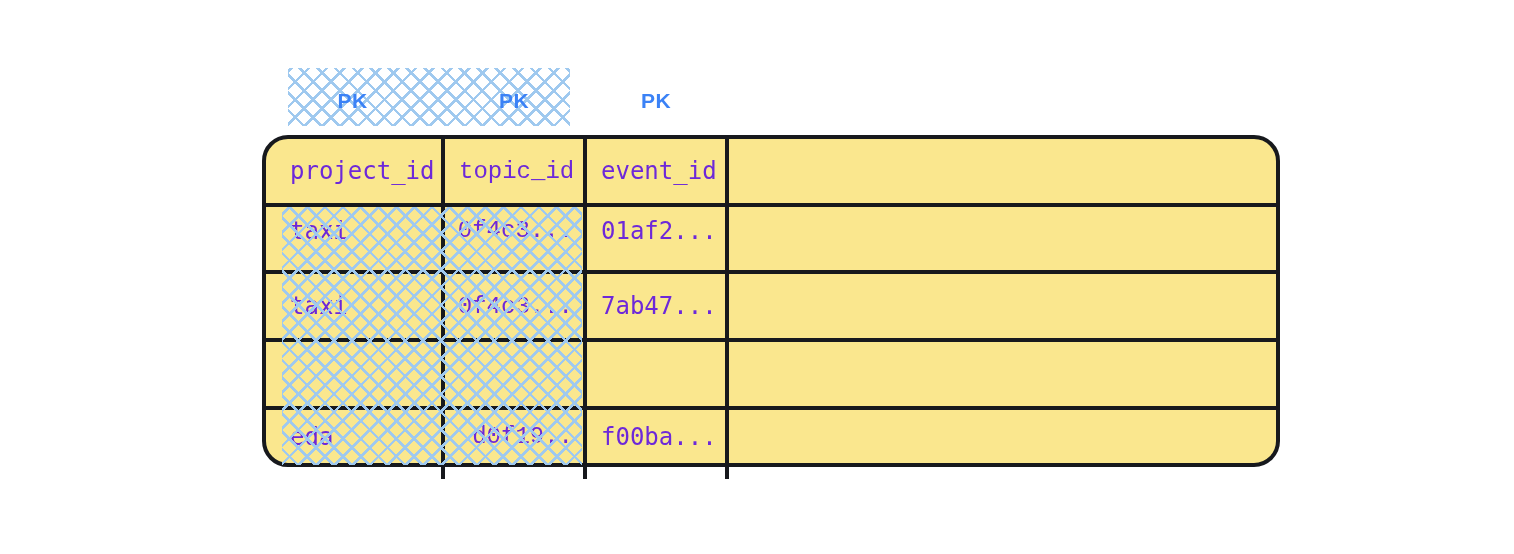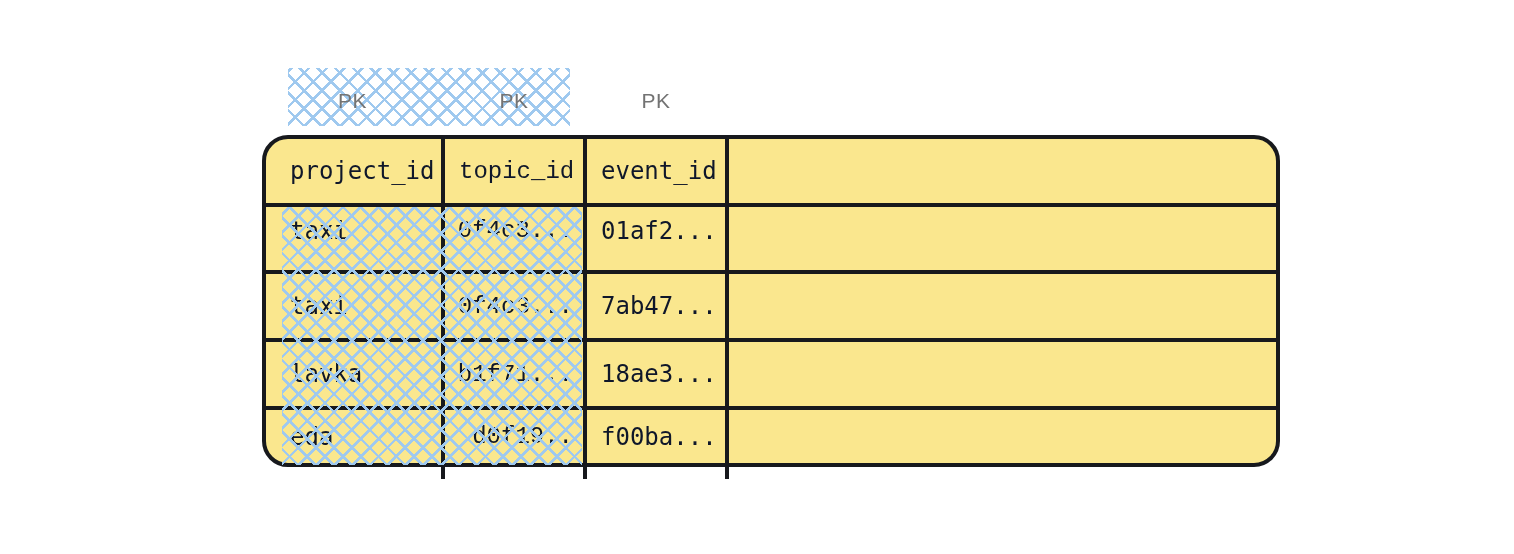--- a/index.html
+++ b/index.html
@@ -34,23 +34,23 @@
     display: flex;
     z-index: 6;
     pointer-events: none;
   }
   .pk-cell {
     display: flex;
     align-items: center;
     justify-content: center;
     font-family: "Liberation Sans", sans-serif;
     font-size: 21px;
-    font-weight: 400;
+    font-weight: 700;
     letter-spacing: 0.4px;
-    color: #737373;
+    color: #3b82f6;
   }
   .pk-cell.c1 { width: 181px; }
   .pk-cell.c2 { width: 142px; }
   .pk-cell.c3 { width: 142px; }
   .pk-cell.c4 { width: 553px; }
 
   
   .table-card {
     position: absolute;
     left: 262px;
@@ -124,21 +124,21 @@
   .vrule.v1 { left: 175px; }
   .vrule.v2 { left: 317px; }
   .vrule.v3 { left: 459px; }
 
   .cell {
     display: flex;
     align-items: center;
     box-sizing: border-box;
     font-family: "DejaVu Sans Mono", "Liberation Mono", monospace;
     font-size: 24px;
-    color: #0f172a;
+    color: #6d28d9;
     white-space: pre;
   }
   .cell.c1 { width: 179px; padding-left: 24px; justify-content: flex-start; }
   .cell.c2 { width: 142px; padding-right: 14px; justify-content: flex-end; font-family: Liberation Mono, monospace; }
   .cell.c3 { width: 142px; padding-left: 14px; justify-content: flex-start; }
   .cell.c4 { width: 547px; }
 
   .row.r0 .cell.c1 { padding-left: 24px; }
   .row.r0 .cell.c2 { justify-content: flex-start; padding-left: 14px; padding-right: 0; }
   .row.r0 .cell.c3 { }
@@ -222,26 +222,20 @@
       <div class="cell c4"></div>
     </div>
 
     <div class="row r2">
       <div class="cell c1">taxi</div>
       <div class="cell c2">0f4c3...</div>
       <div class="cell c3">7ab47...</div>
       <div class="cell c4"></div>
     </div>
 
-    <div class="row r3">
-      <div class="cell c1">lavka</div>
-      <div class="cell c2">b1f71...</div>
-      <div class="cell c3">18ae3...</div>
-      <div class="cell c4"></div>
-    </div>
 
     <div class="row r4">
       <div class="cell c1">eda</div>
       <div class="cell c2">d0f19..</div>
       <div class="cell c3">f00ba...</div>
       <div class="cell c4"></div>
     </div>
   </div>
 
   <div class="hatch top"></div>

